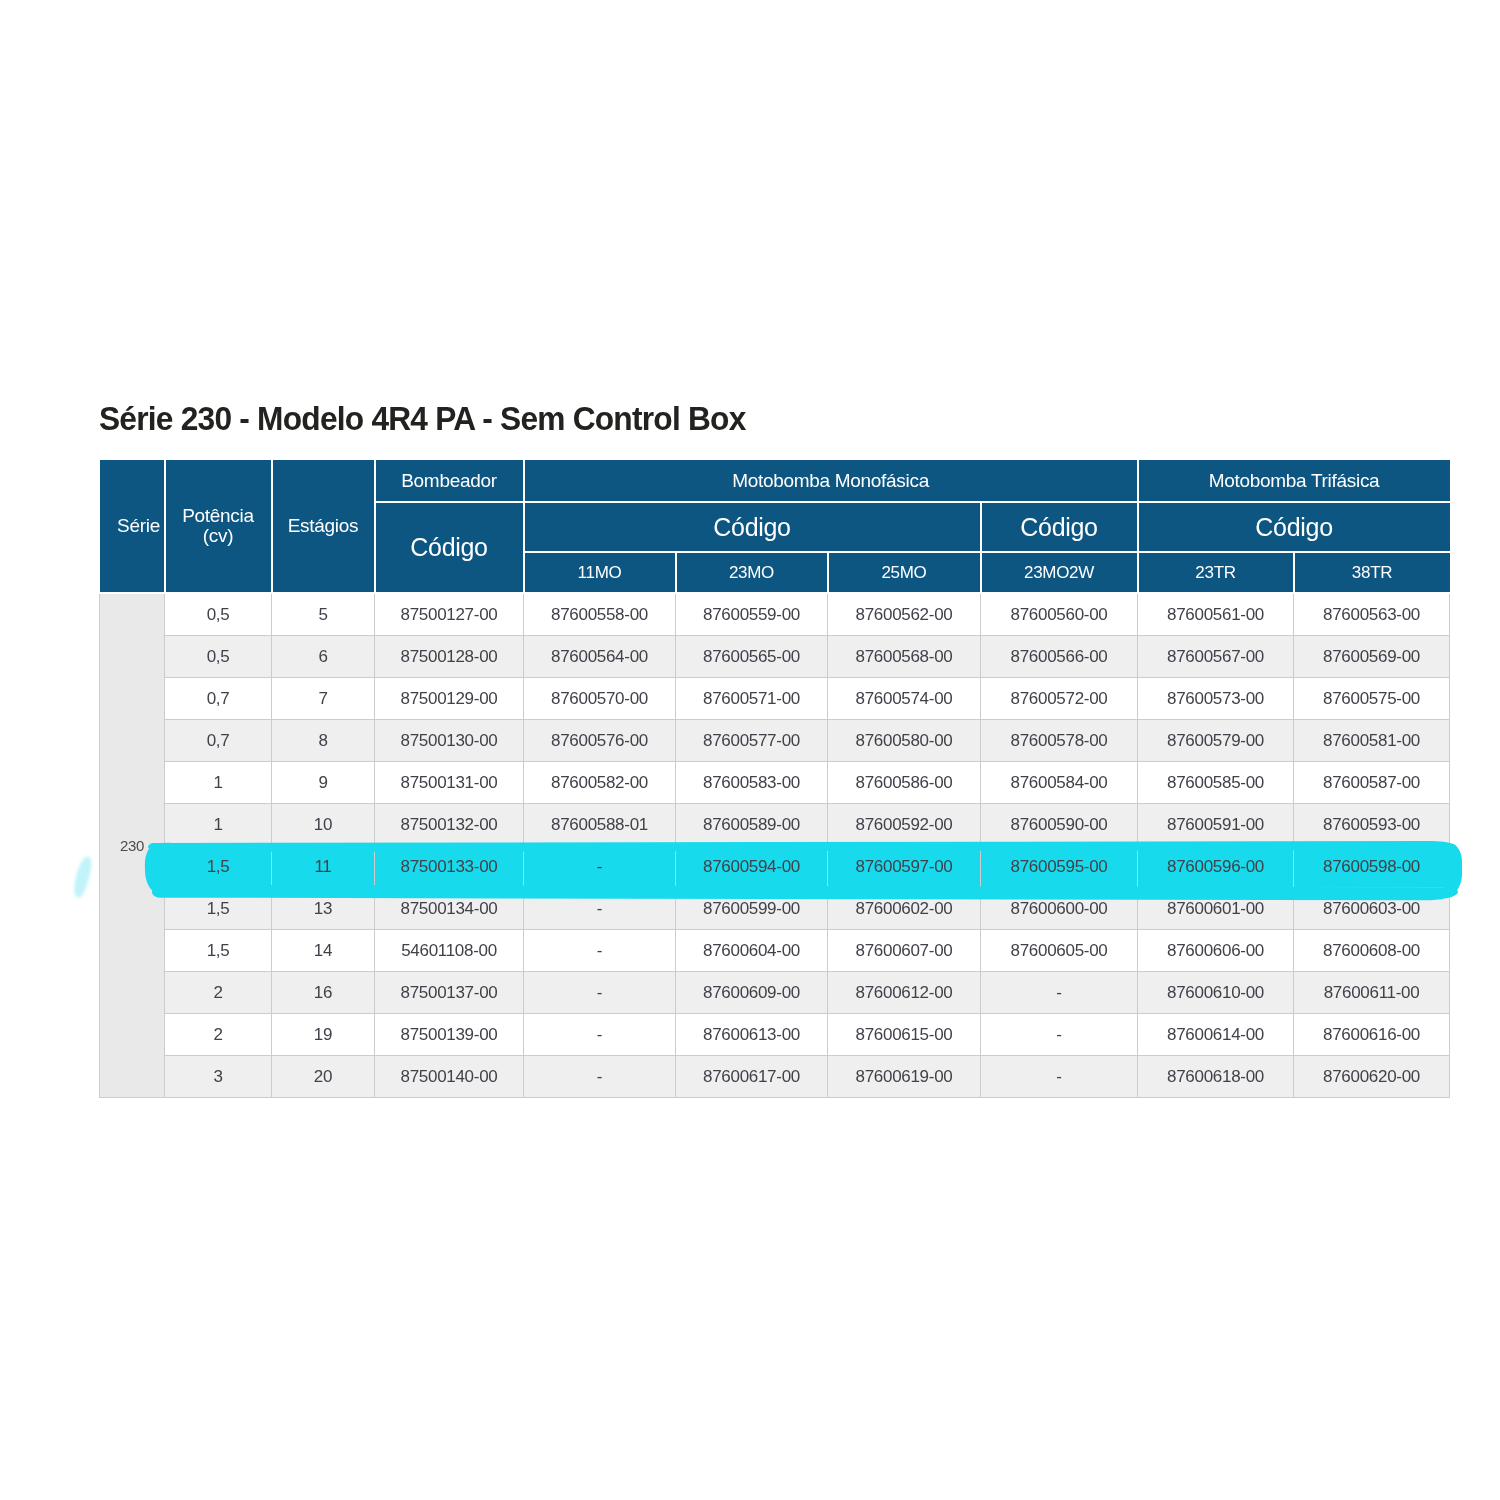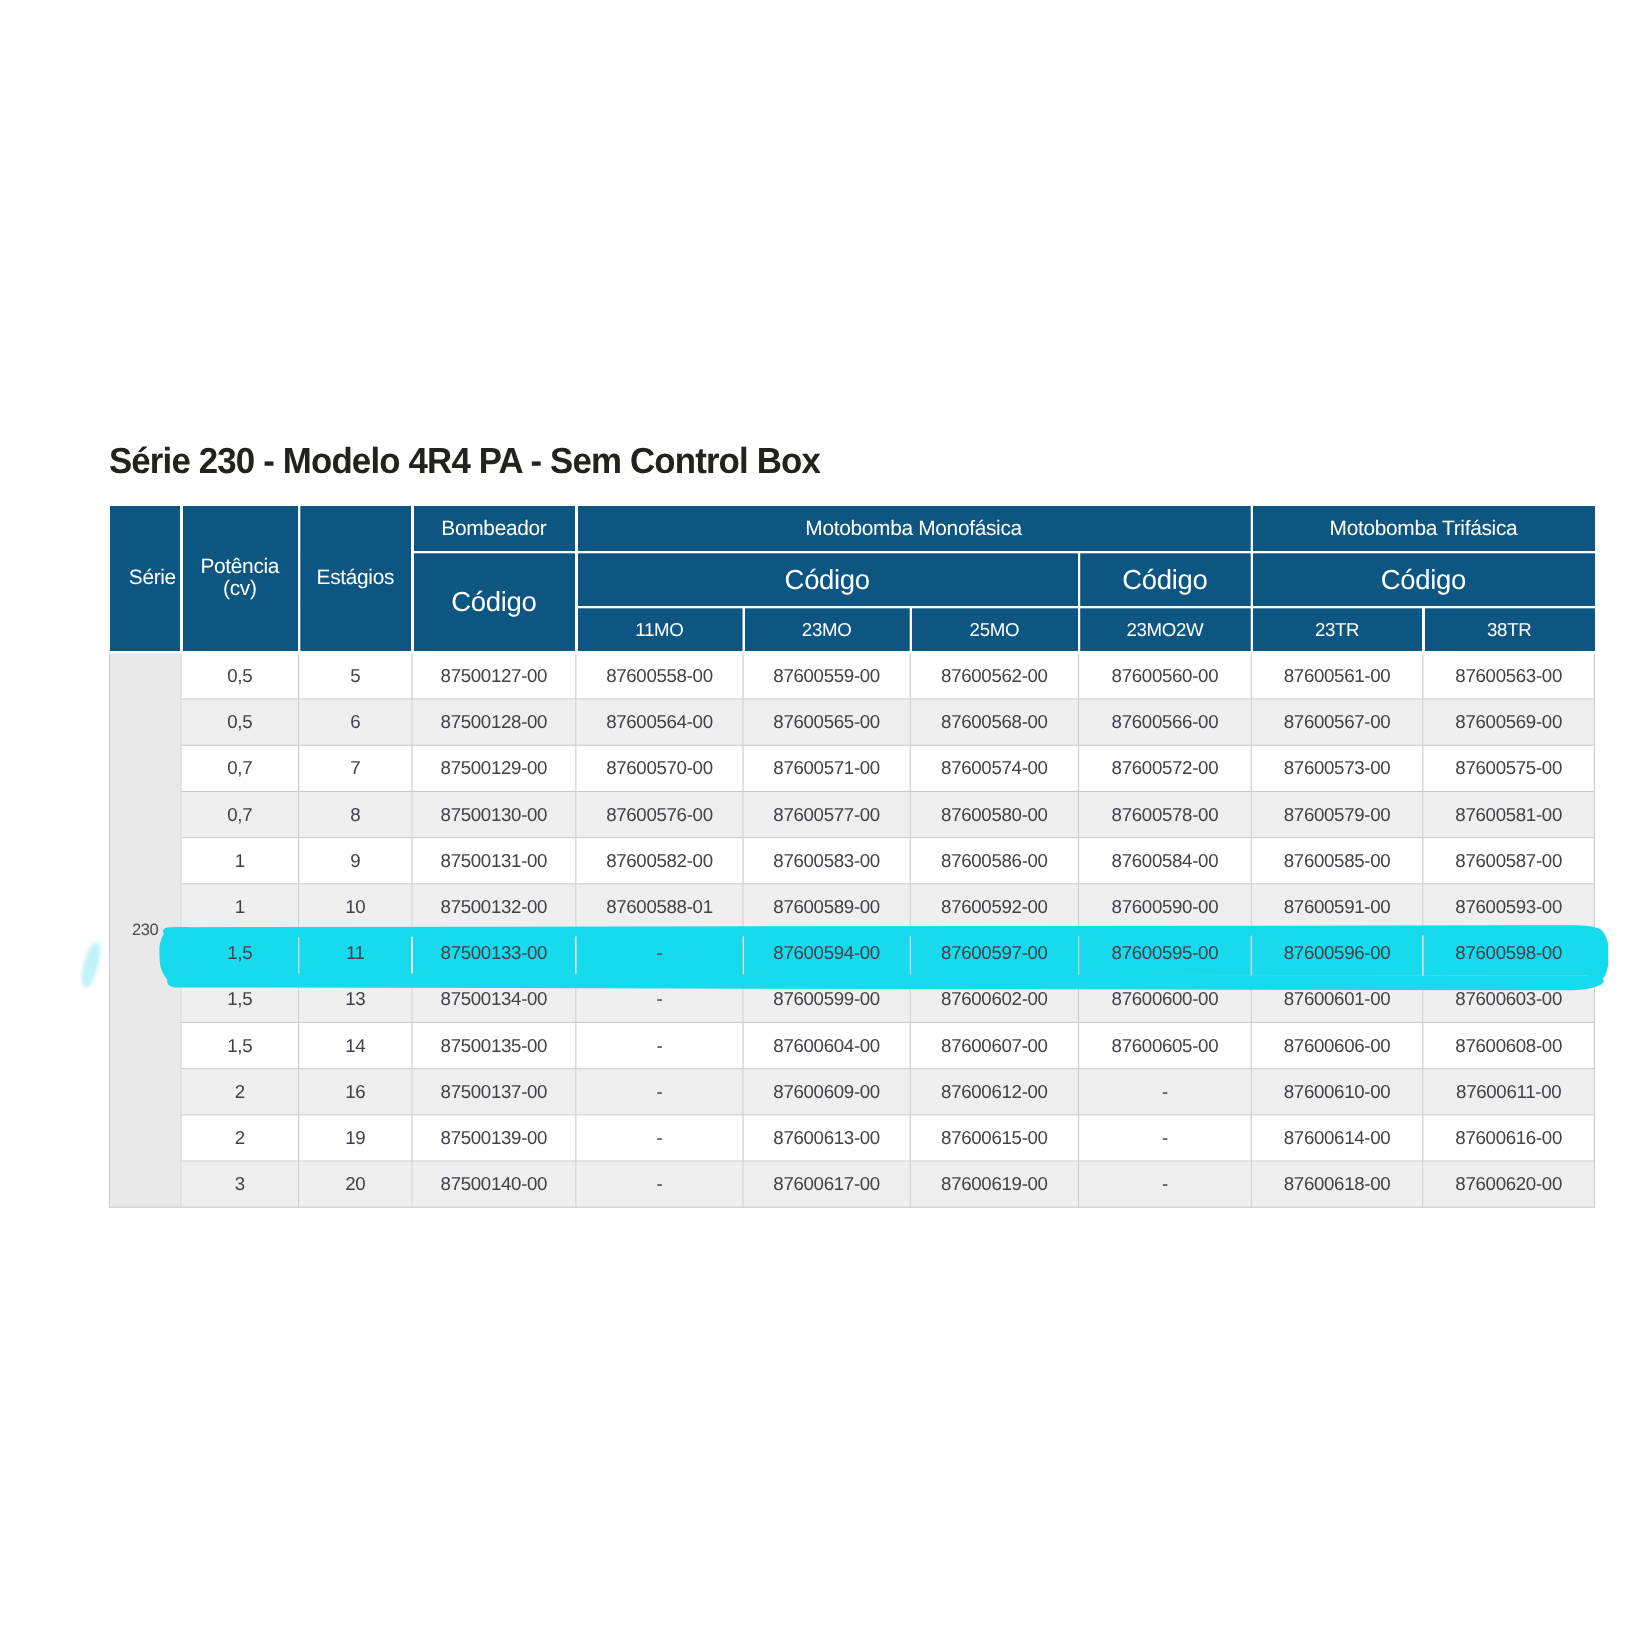--- a/index.html
+++ b/index.html
@@ -229,21 +229,21 @@
           <td>-</td>
           <td>87600599-00</td>
           <td>87600602-00</td>
           <td>87600600-00</td>
           <td>87600601-00</td>
           <td>87600603-00</td>
         </tr>
         <tr>
           <td>1,5</td>
           <td>14</td>
-          <td>87500135-00</td>
+          <td>54601108-00</td>
           <td>-</td>
           <td>87600604-00</td>
           <td>87600607-00</td>
           <td>87600605-00</td>
           <td>87600606-00</td>
           <td>87600608-00</td>
         </tr>
         <tr class="alt">
           <td>2</td>
           <td>16</td>

